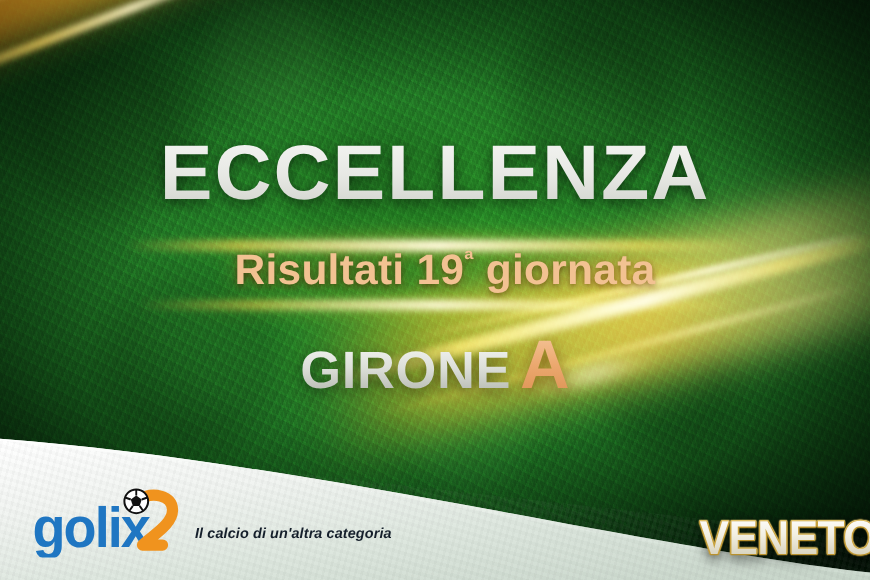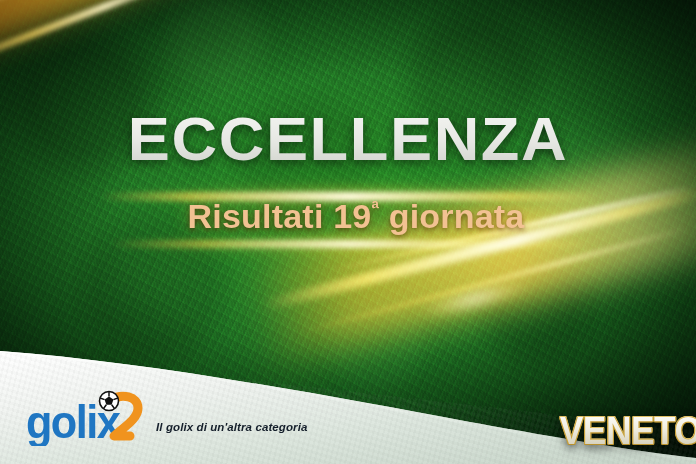--- a/index.html
+++ b/index.html
@@ -337,20 +337,21 @@
   <div class="streak streak-r-line2"></div>
   <div class="streak streak-r-line"></div>
   <div class="streak streak-r-line3"></div>
   <div class="streak streak-r-hot"></div>
 
   <div class="titles">
     <div class="title-main">ECCELLENZA</div>
 
     <div class="title-sub"><span>Risultati 19</span><span class="ord">ª</span><span> giornata</span></div>
 
+    <div class="title-group"><span class="group-word">GIRONE</span><span class="group-letter">A</span></div>
   </div>
 
   <div class="band">
     <svg viewBox="0 0 696 130" preserveAspectRatio="none" aria-hidden="true">
       <defs>
         <linearGradient id="bandGrad" x1="0" y1="0" x2="0.85" y2="1">
           <stop offset="0%" stop-color="#ffffff"></stop>
           <stop offset="32%" stop-color="#f1f4f1"></stop>
           <stop offset="62%" stop-color="#dfe8e0"></stop>
           <stop offset="100%" stop-color="#c9d7cb"></stop>
@@ -378,18 +379,18 @@
           <path d="M84 10 C 96 3, 112 6, 112 18 C 112 29, 98 37, 88 46 L 104 46" fill="none" stroke="#f0931e" stroke-width="9" stroke-linecap="round" stroke-linejoin="round"></path>
         </g>
 
         <g transform="translate(83,11)">
           <circle cx="0" cy="0" r="9.5" fill="#ffffff" stroke="#111111" stroke-width="1.6"></circle>
           <polygon points="0,-4.6 4.4,-1.4 2.7,3.7 -2.7,3.7 -4.4,-1.4" fill="#111111"></polygon>
           <path d="M0 -9.5 L0 -4.6 M8.9 -3 L4.4 -1.4 M5.6 7.8 L2.7 3.7 M-5.6 7.8 L-2.7 3.7 M-8.9 -3 L-4.4 -1.4" stroke="#111111" stroke-width="1.5" fill="none"></path>
         </g>
       </svg>
     </div>
-    <div class="logo-tagline">Il golix di un'altra categoria</div>
+    <div class="logo-tagline">Il calcio di un'altra categoria</div>
   </div>
 
   <div class="region">VENETO</div>
 
 </div>
 
 </body></html>

